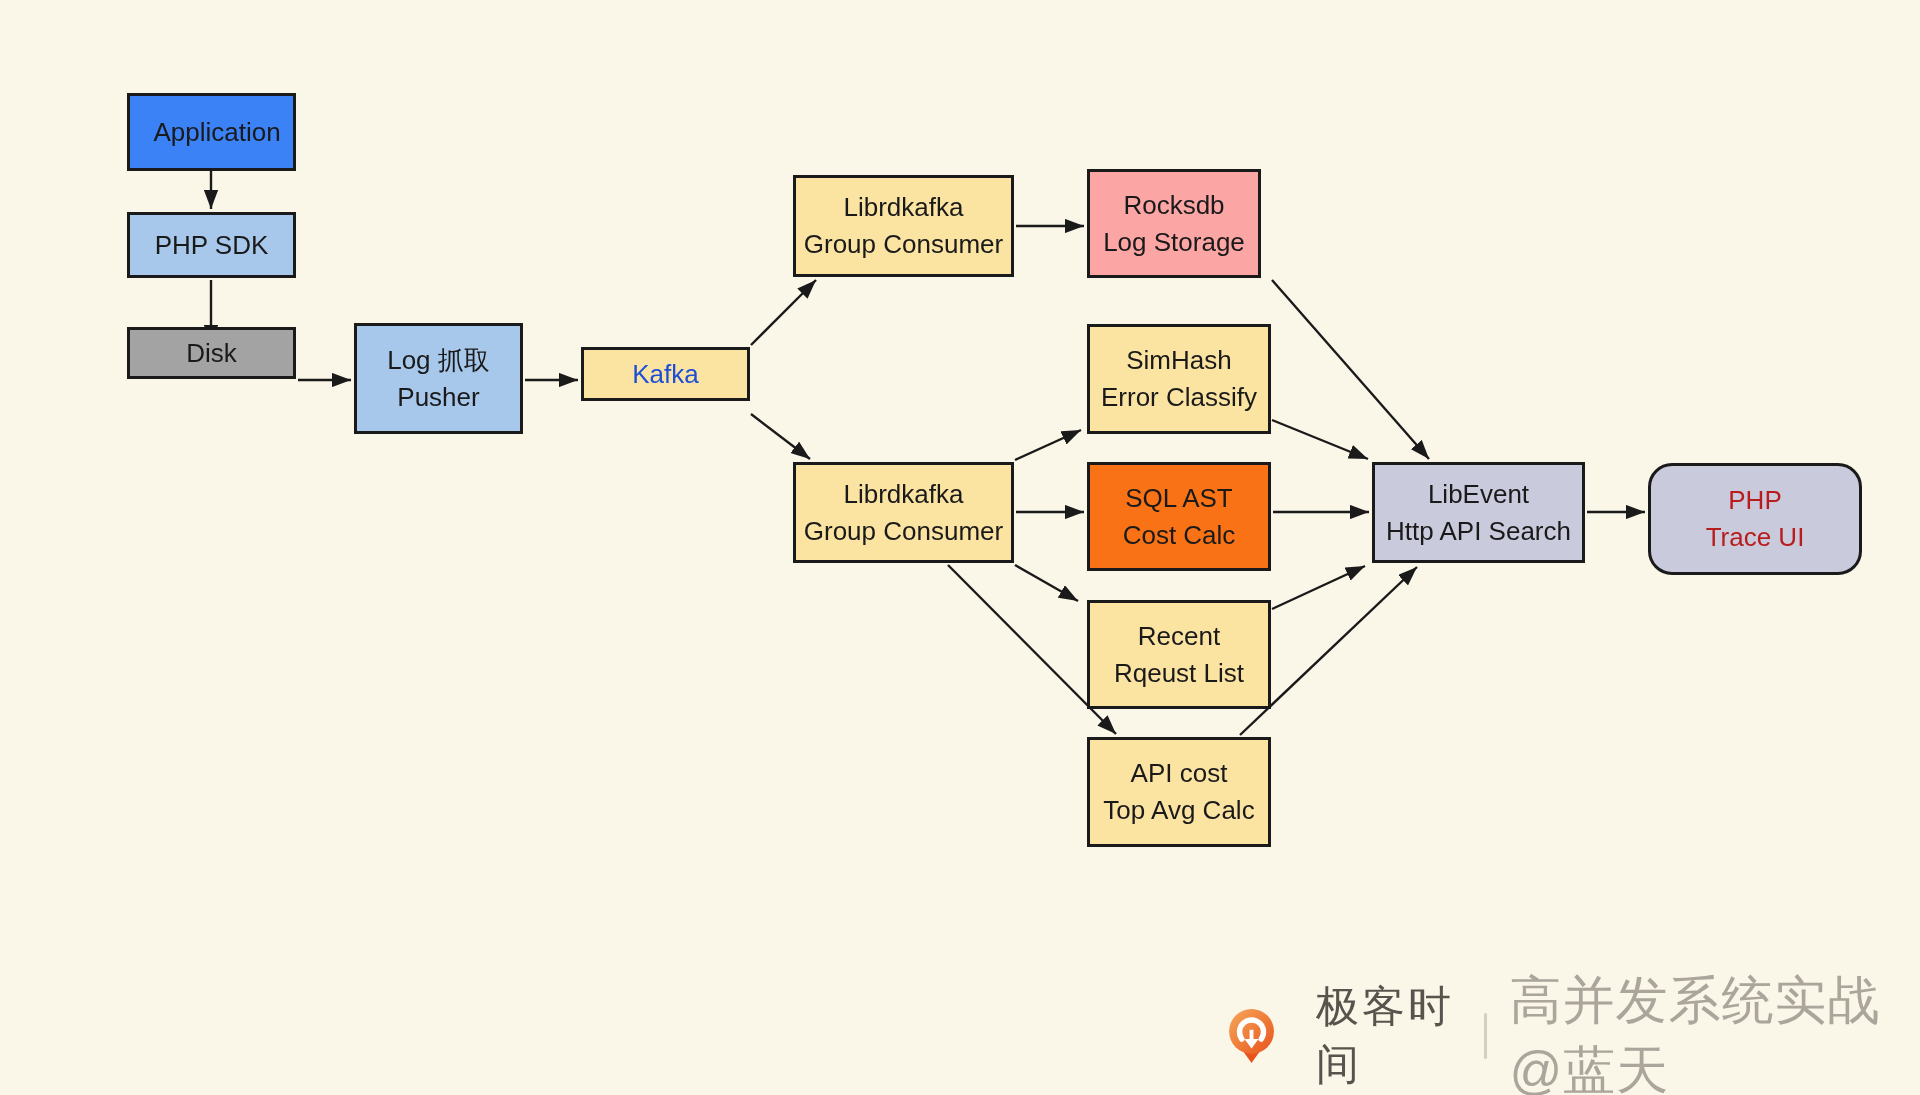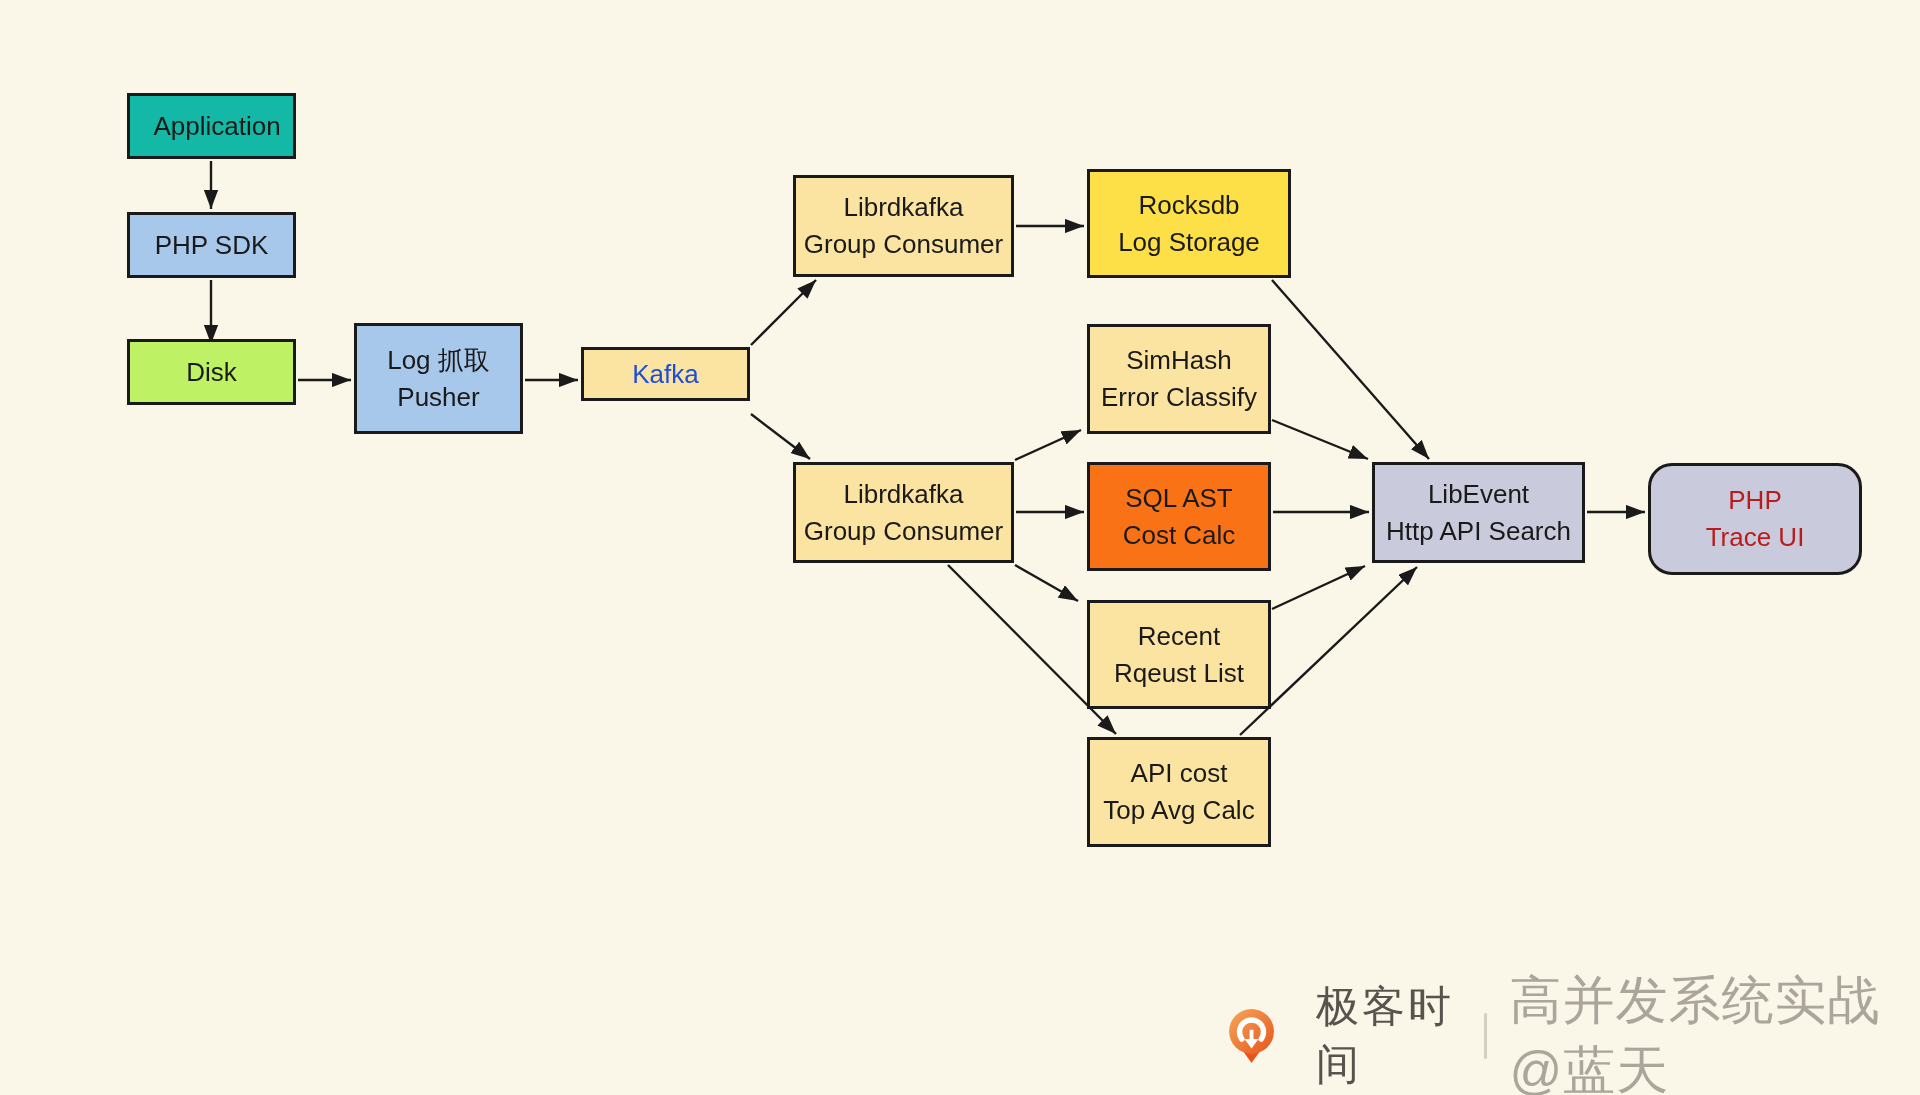--- a/index.html
+++ b/index.html
@@ -89,41 +89,41 @@
         <line x1="948" y1="565" x2="1116" y2="734" stroke="#1A1A1A" stroke-width="2.4" marker-end="url(#ah)"></line>
         <line x1="1272" y1="420" x2="1368" y2="459" stroke="#1A1A1A" stroke-width="2.4" marker-end="url(#ah)"></line>
         <line x1="1273" y1="512" x2="1369" y2="512" stroke="#1A1A1A" stroke-width="2.4" marker-end="url(#ah)"></line>
         <line x1="1272" y1="609" x2="1365" y2="566" stroke="#1A1A1A" stroke-width="2.4" marker-end="url(#ah)"></line>
         <line x1="1240" y1="735" x2="1417" y2="567" stroke="#1A1A1A" stroke-width="2.4" marker-end="url(#ah)"></line>
         <line x1="1587" y1="512" x2="1645" y2="512" stroke="#1A1A1A" stroke-width="2.4" marker-end="url(#ah)"></line>
       </g>
   </svg>
 
   <div id="node-layer">
-      <div class="node" style="left: 127px; top: 93px; width: 169px; height: 66px; background: #14b8a6; border-color: rgb(26, 26, 26); color: rgb(26, 26, 26); padding-left: 11px;">
+      <div class="node" style="left: 127px; top: 93px; width: 169px; height: 78px; background: #3b82f6; border-color: rgb(26, 26, 26); color: rgb(26, 26, 26); padding-left: 11px;">
         <div>Application</div>
       </div>
       <div class="node" style="left: 127px; top: 212px; width: 169px; height: 66px; background: rgb(167, 199, 235); border-color: rgb(26, 26, 26); color: rgb(26, 26, 26);">
         <div>PHP SDK</div>
       </div>
-      <div class="node" style="left: 127px; top: 339px; width: 169px; height: 66px; background: #bef264; border-color: rgb(26, 26, 26); color: rgb(26, 26, 26);">
+      <div class="node" style="left: 127px; top: 327px; width: 169px; height: 52px; background: #a3a3a3; border-color: rgb(26, 26, 26); color: rgb(26, 26, 26);">
         <div>Disk</div>
       </div>
       <div class="node" style="left: 354px; top: 323px; width: 169px; height: 111px; background: rgb(167, 199, 235); border-color: rgb(26, 26, 26); color: rgb(26, 26, 26);">
         <div>Log 抓取</div>
         <div>Pusher</div>
       </div>
       <div class="node" style="left: 581px; top: 347px; width: 169px; height: 54px; background: rgb(251, 227, 162); border-color: rgb(26, 26, 26); color: #1d4ed8;">
         <div>Kafka</div>
       </div>
       <div class="node" style="left: 793px; top: 175px; width: 221px; height: 102px; background: rgb(251, 227, 162); border-color: rgb(26, 26, 26); color: rgb(26, 26, 26);">
         <div>Librdkafka</div>
         <div>Group Consumer</div>
       </div>
-      <div class="node" style="left: 1087px; top: 169px; width: 204px; height: 109px; background: #fde047; border-color: rgb(26, 26, 26); color: rgb(26, 26, 26);">
+      <div class="node" style="left: 1087px; top: 169px; width: 174px; height: 109px; background: #fca5a5; border-color: rgb(26, 26, 26); color: rgb(26, 26, 26);">
         <div>Rocksdb</div>
         <div>Log Storage</div>
       </div>
       <div class="node" style="left: 1087px; top: 324px; width: 184px; height: 110px; background: rgb(251, 227, 162); border-color: rgb(26, 26, 26); color: rgb(26, 26, 26);">
         <div>SimHash</div>
         <div>Error Classify</div>
       </div>
       <div class="node" style="left: 793px; top: 462px; width: 221px; height: 101px; background: rgb(251, 227, 162); border-color: rgb(26, 26, 26); color: rgb(26, 26, 26);">
         <div>Librdkafka</div>
         <div>Group Consumer</div>

